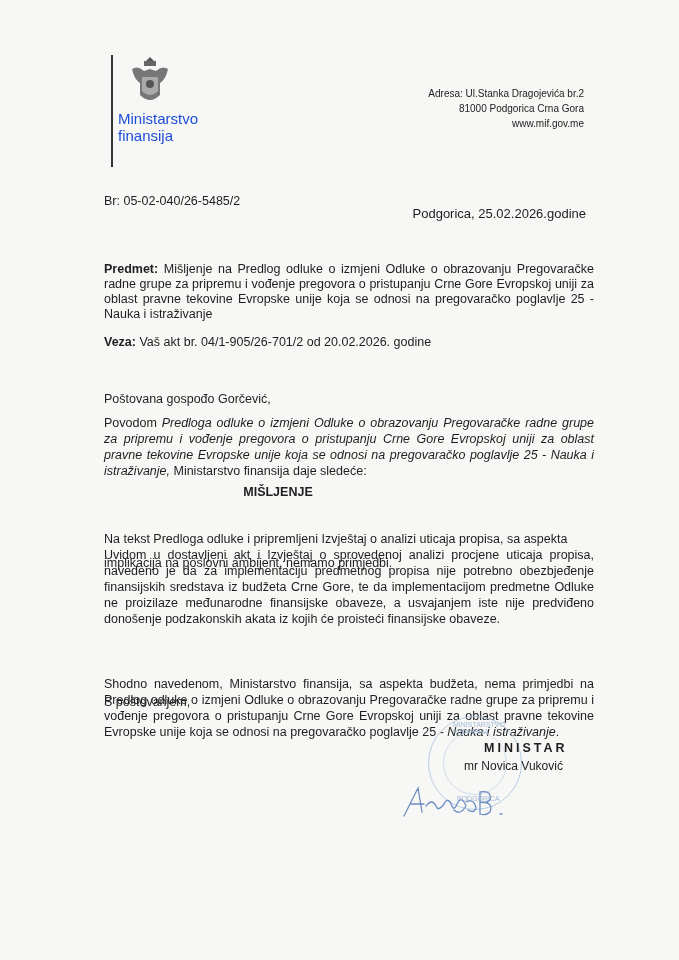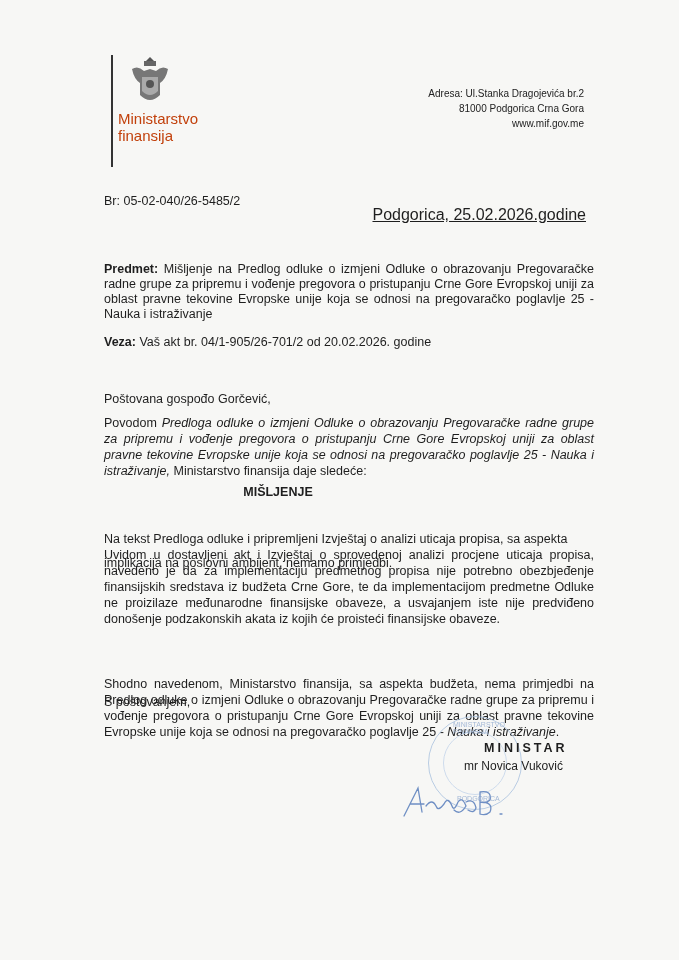--- a/index.html
+++ b/index.html
@@ -6,24 +6,24 @@
     body {
       width: 679px; height: 960px; overflow: hidden;
       background: #f7f7f5;
       font-family: "Liberation Sans", sans-serif;
       color: #1e1e1e;
       position: relative;
     }
     .page { position: absolute; left: 0; top: 0; width: 679px; height: 960px; }
     .vline { position: absolute; left: 111px; top: 55px; width: 1.5px; height: 112px; background: #333; }
     .logo { position: absolute; left: 128px; top: 55px; width: 44px; height: 52px; }
-    .ministry { position: absolute; left: 118px; top: 110px; font-size: 15px; line-height: 17px; color: #c2410c; }
+    .ministry { position: absolute; left: 118px; top: 110px; font-size: 15px; line-height: 17px; color: #1d4ed8; }
     .address { position: absolute; right: 95px; top: 86px; text-align: right; font-size: 10px; line-height: 15px; color: #222; }
     .ref { position: absolute; left: 104px; top: 194px; font-size: 12.5px; }
-    .date { position: absolute; right: 93px; top: 206px; font-size: 16px; text-decoration: underline; }
+    .date { position: absolute; right: 93px; top: 206px; font-size: 13px; }
     .block { position: absolute; left: 104px; width: 490px; font-size: 12.5px; line-height: 15px; }
     .to { top: 227px; }
     .to b { font-weight: bold; }
     .subject { top: 262px; text-align: justify; }
     .veza { top: 335px; }
     .salut { top: 392px; }
     .intro { top: 415px; text-align: justify; line-height: 16px; }
     .heading { position: absolute; left: 0; width: 556px; top: 485px; text-align: center; font-weight: bold; font-size: 12.5px; }
     .p1 { top: 527px; line-height: 24px; }
     .p2 { top: 547px; text-align: justify; line-height: 16px; }

